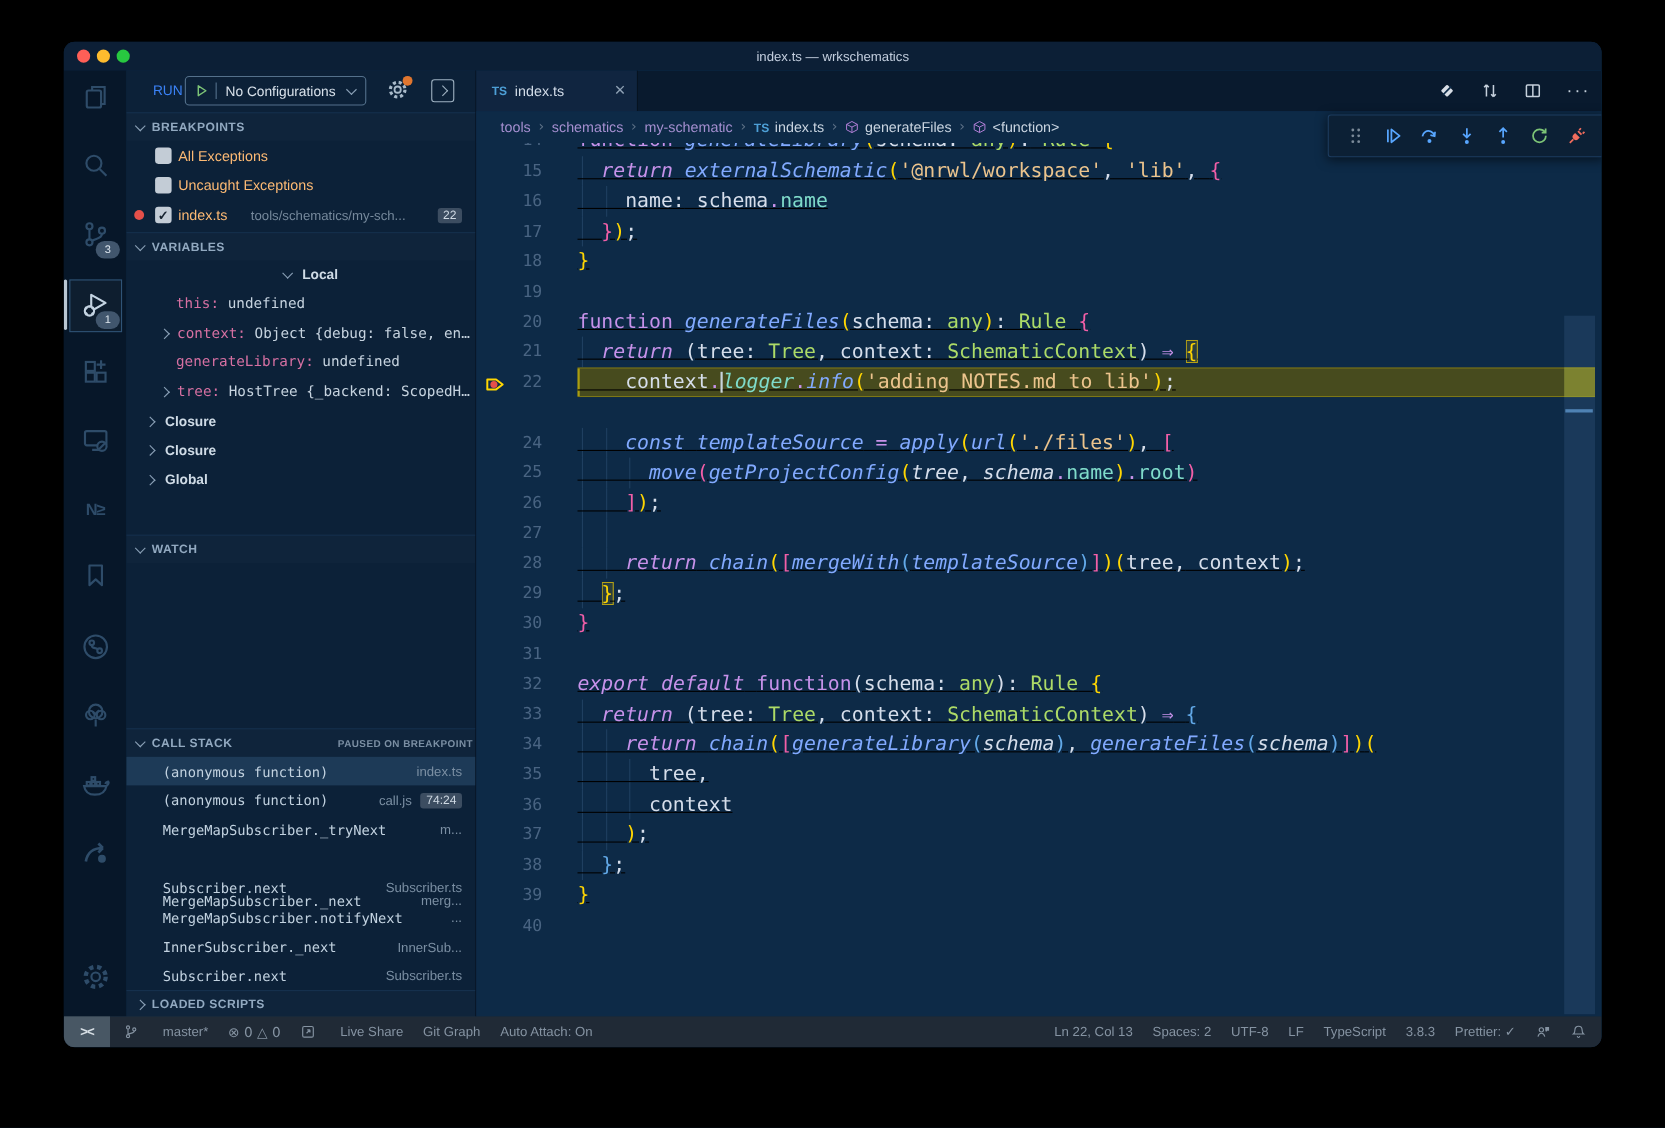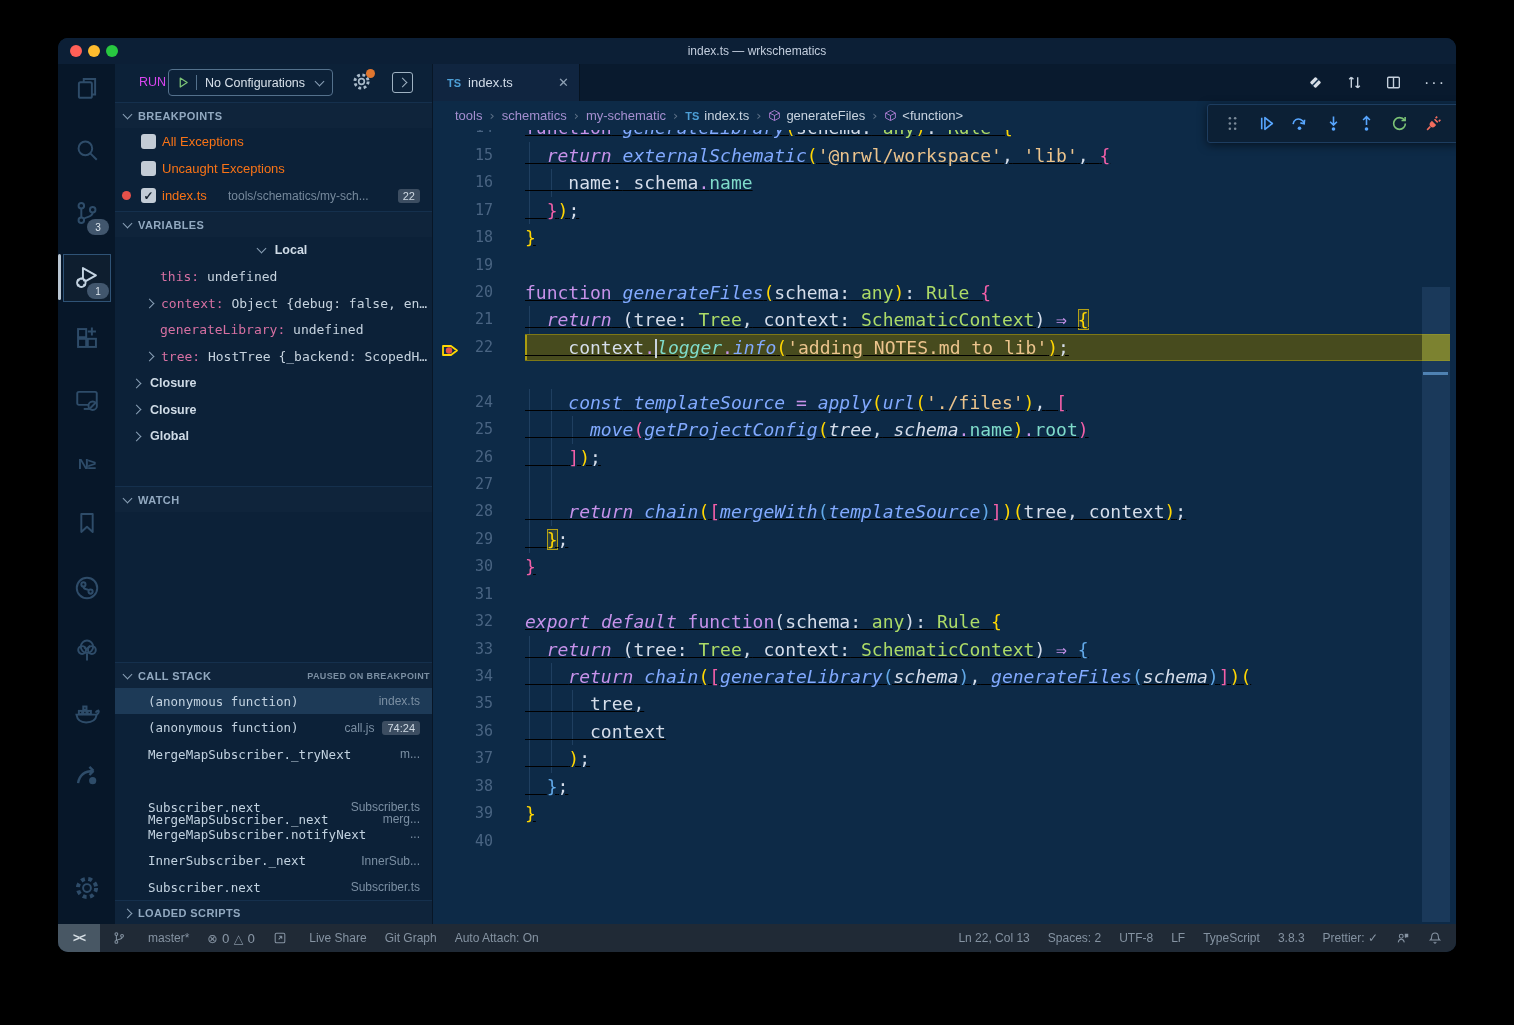--- a/index.html
+++ b/index.html
@@ -26,34 +26,34 @@
   .nx-glyph{font-size:15px;font-weight:bold;letter-spacing:-1px;}
   
   .sidebar{position:relative;width:317px;background:#0c2138;flex:none;border-right:1px solid #081626;font-size:12.5px;color:#c2d2e0;}
   .sb-abs{position:absolute;left:0;right:0;}
   .sec-header{display:flex;align-items:center;gap:7px;padding-left:9px;font-size:11px;font-weight:bold;
               letter-spacing:.4px;color:#92a9c0;border-top:1px solid #15304d;background:rgba(255,255,255,.015);}
   .chev{width:6px;height:6px;border-right:1.4px solid #8aa0b6;border-bottom:1.4px solid #8aa0b6;
         display:inline-block;transform:rotate(45deg);margin-top:-3px;flex:none;}
   .chev.right{transform:rotate(-45deg);margin-top:0;}
   .runrow{display:flex;align-items:center;}
-  .run-label{position:absolute;left:24px;color:#d946ef;font-size:12.5px;}
+  .run-label{position:absolute;left:24px;color:#3b82f6;font-size:12.5px;}
   .run-combo{position:absolute;left:53px;top:5px;width:163px;height:25px;border:1px solid #54718c;border-radius:4px;
              display:flex;align-items:center;color:#d8e1ea;font-size:12.5px;}
   .run-play{margin:0 6px 0 8px;color:#7cc376;display:flex;}
   .run-div{width:1px;height:15px;background:#54718c;margin-right:8px;}
   .run-chev{margin-left:auto;margin-right:9px;}
   .icon-btn{position:absolute;display:flex;align-items:center;justify-content:center;color:#a9bac9;}
   .gear-dot{position:absolute;right:-4px;top:-3px;width:9px;height:9px;border-radius:50%;background:#e0762f;}
   .console-box{width:19px;height:19px;border:1.5px solid #9fb2c2;border-radius:3px;display:flex;align-items:center;justify-content:center;}
   .bp-row{position:absolute;left:0;right:0;height:27px;display:flex;align-items:center;}
   .bp-dot{position:absolute;left:7px;width:9px;height:9px;border-radius:50%;background:#e5504a;}
   .cb{position:absolute;left:26px;width:15px;height:15px;border-radius:3px;background:#c3ccd6;display:flex;
       align-items:center;justify-content:center;font-size:12px;color:#16222f;font-weight:bold;}
-  .bp-label{position:absolute;left:47px;color:#f97316;font-size:13px;}
+  .bp-label{position:absolute;left:47px;color:#fdba74;font-size:13px;}
   .bp-path{color:#76899c;font-size:12px;margin-left:8px;}
   .badge{background:#3c4d61;color:#cfd9e3;font-size:11px;border-radius:3px;padding:1px 5px;}
   .var-row{position:absolute;left:0;right:0;height:26px;display:flex;align-items:center;}
   .var-scope{font-weight:bold;color:#cfdbe6;font-size:12.5px;}
   .mono{font-family:"DejaVu Sans Mono",monospace;}
   .var-name{color:#d670a2;font-size:13px;}
   .var-val{color:#c6d3df;font-size:13px;white-space:pre;}
   .cs-row{position:absolute;left:0;right:0;height:26px;display:flex;align-items:center;padding:0 12px 0 33px;box-sizing:border-box;}
   .cs-row.sel{background:#1d3a57;}
   .cs-name{font-family:"DejaVu Sans Mono",monospace;font-size:12.5px;color:#c2d2e0;flex:1;white-space:pre;}

